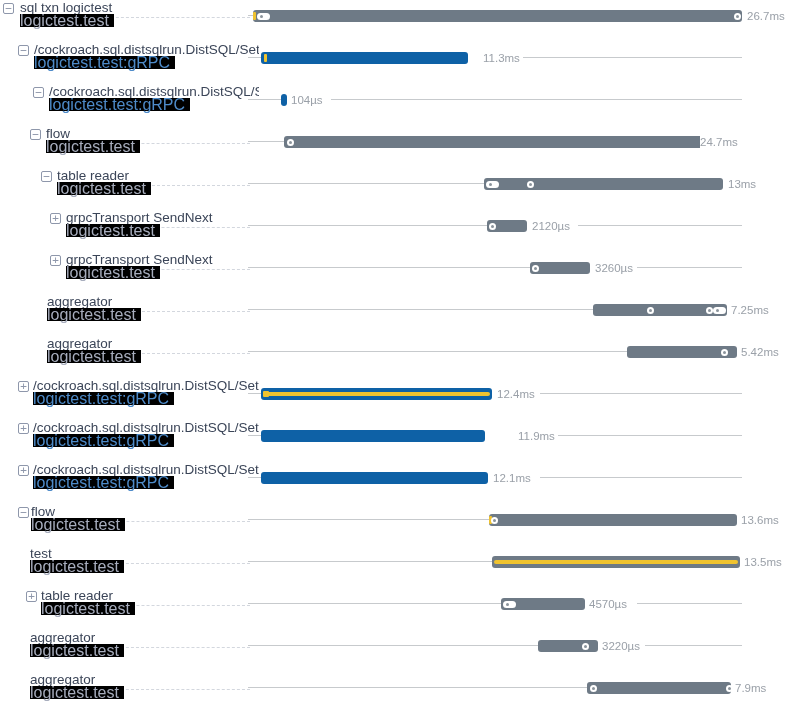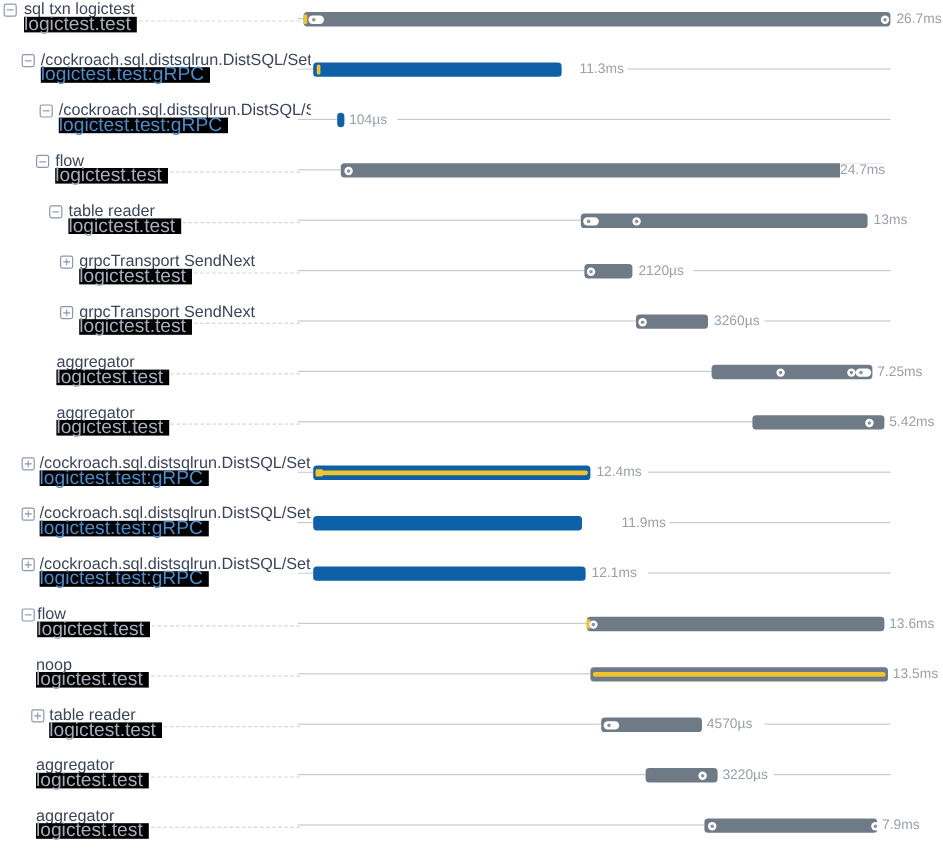--- a/index.html
+++ b/index.html
@@ -218,21 +218,21 @@
     <div class="bar gray" style="left: 489px; width: 248px;"></div>
     <span class="duration" style="left: 741px;">13.6ms</span>
   <span class="marker m-tick" style="left: 489px;"></span>
       <span class="marker m-circle" style="left: 491px;"></span>
     </div>
     <div class="row">
 
     <div class="leader" style="left: 30px; width: 220px;"></div>
     <div class="trackline lead" style="left: 248px; width: 244px;"></div>
 
-    <div class="title" style="left: 30px; max-width: 227px;">noop</div>
+    <div class="title" style="left: 30px; max-width: 227px;">test</div>
     <div class="subtitle gray" style="left: 30px;">logictest.test</div>
     <div class="bar gray" style="left: 492px; width: 248px;">
         <div class="stripe"></div>
       </div>
     <span class="duration" style="left: 744px;">13.5ms</span>
   </div>
     <div class="row">
     <span class="expander" style="left: 26px;">+</span>
     <div class="leader" style="left: 41px; width: 209px;"></div>
     <div class="trackline lead" style="left: 248px; width: 253px;"></div>

